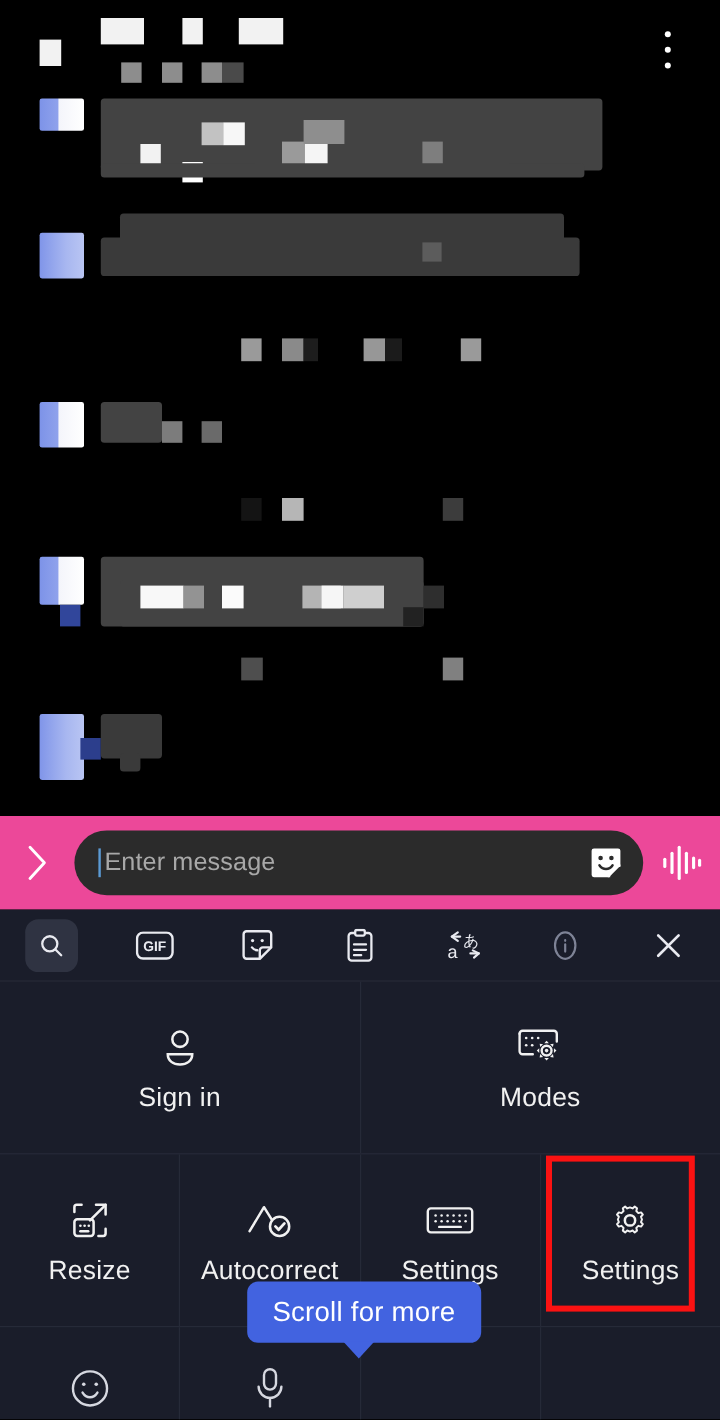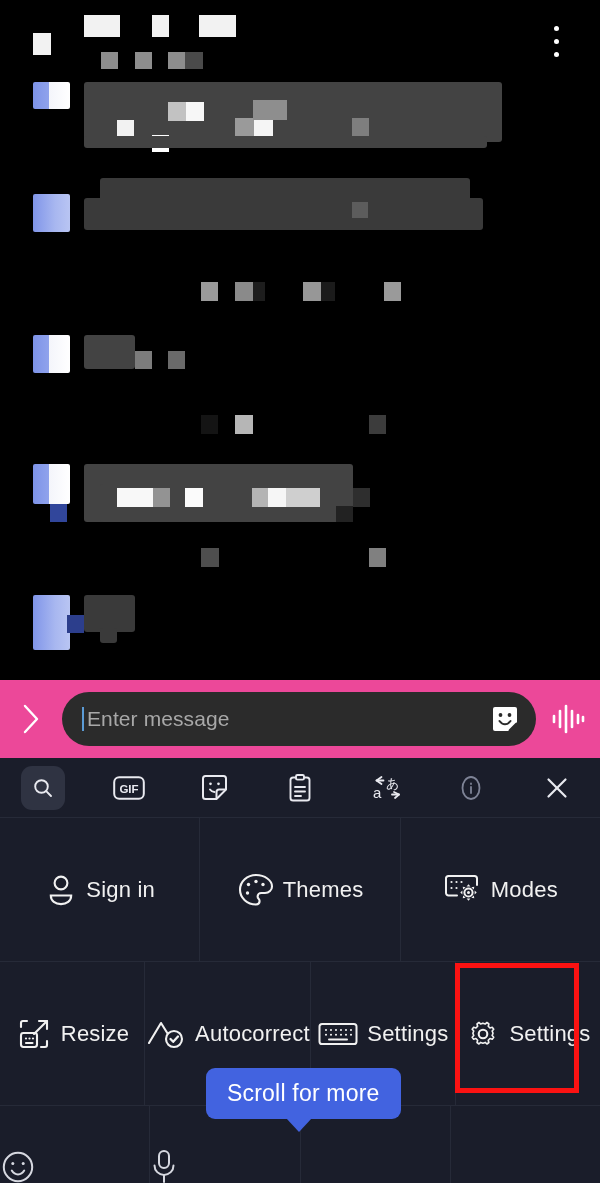--- a/index.html
+++ b/index.html
@@ -164,20 +164,21 @@
     position: relative;
   }
   .grid-row {
     display: flex;
     border-bottom: 1px solid #262a38;
   }
   .grid-cell {
     flex: 1 1 0;
     height: 143px;
     display: flex;
+    flex-direction: column;
     align-items: center;
     justify-content: center;
     gap: 8px;
     border-right: 1px solid #262a38;
     cursor: pointer;
     position: relative;
   }
   .grid-cell:last-child { border-right: none; }
   .grid-cell .ico {
     height: 42px;
@@ -446,32 +447,20 @@
         <div class="grid-cell">
           <span class="ico">
             <svg width="34" height="38" viewBox="0 0 34 38" fill="none" stroke="#f1f1f1" stroke-width="2.1" stroke-linecap="round">
               <circle cx="17" cy="12" r="6.4"></circle>
               <path d="M6.8 24.5h20.4a0 0 0 0 1 0 0c0 5.6-4.6 8.6-10.2 8.6S6.8 30.1 6.8 24.5z"></path>
             </svg>
           </span>
           <span class="lbl">Sign in</span>
         </div>
 
-        <div class="grid-cell">
-          <span class="ico">
-            <svg width="38" height="36" viewBox="0 0 38 36" fill="none" stroke="#f1f1f1" stroke-width="2.1" stroke-linejoin="round">
-              <path d="M19 3C10.2 3 3 9.6 3 17.8c0 8.1 7.2 14.7 16 14.7 2.1 0 3.6-1.5 3.6-3.4 0-1-.4-1.8-1-2.4-.6-.6-1-1.4-1-2.3 0-1.9 1.6-3.4 3.6-3.4H28c4 0 7-2.9 7-6.6C35 8.6 27.9 3 19 3z"></path>
-              <circle cx="11.5" cy="12.5" r="1.7" fill="#f1f1f1" stroke="none"></circle>
-              <circle cx="19" cy="9.5" r="1.7" fill="#f1f1f1" stroke="none"></circle>
-              <circle cx="26" cy="12.5" r="1.7" fill="#f1f1f1" stroke="none"></circle>
-              <circle cx="10.5" cy="21" r="1.7" fill="#f1f1f1" stroke="none"></circle>
-            </svg>
-          </span>
-          <span class="lbl">Themes</span>
-        </div>
 
         <div class="grid-cell">
           <span class="ico">
             <svg width="40" height="36" viewBox="0 0 40 36" fill="none" stroke="#f1f1f1" stroke-width="2" stroke-linecap="round" stroke-linejoin="round">
               <path d="M3 6.5A2.5 2.5 0 0 1 5.5 4h26A2.5 2.5 0 0 1 34 6.5V13"></path>
               <path d="M3 6.5V21a2.5 2.5 0 0 0 2.5 2.5H14"></path>
               <circle cx="8.5" cy="10" r="1.1" fill="#f1f1f1" stroke="none"></circle>
               <circle cx="13.5" cy="10" r="1.1" fill="#f1f1f1" stroke="none"></circle>
               <circle cx="18.5" cy="10" r="1.1" fill="#f1f1f1" stroke="none"></circle>
               <circle cx="8.5" cy="16" r="1.1" fill="#f1f1f1" stroke="none"></circle>

